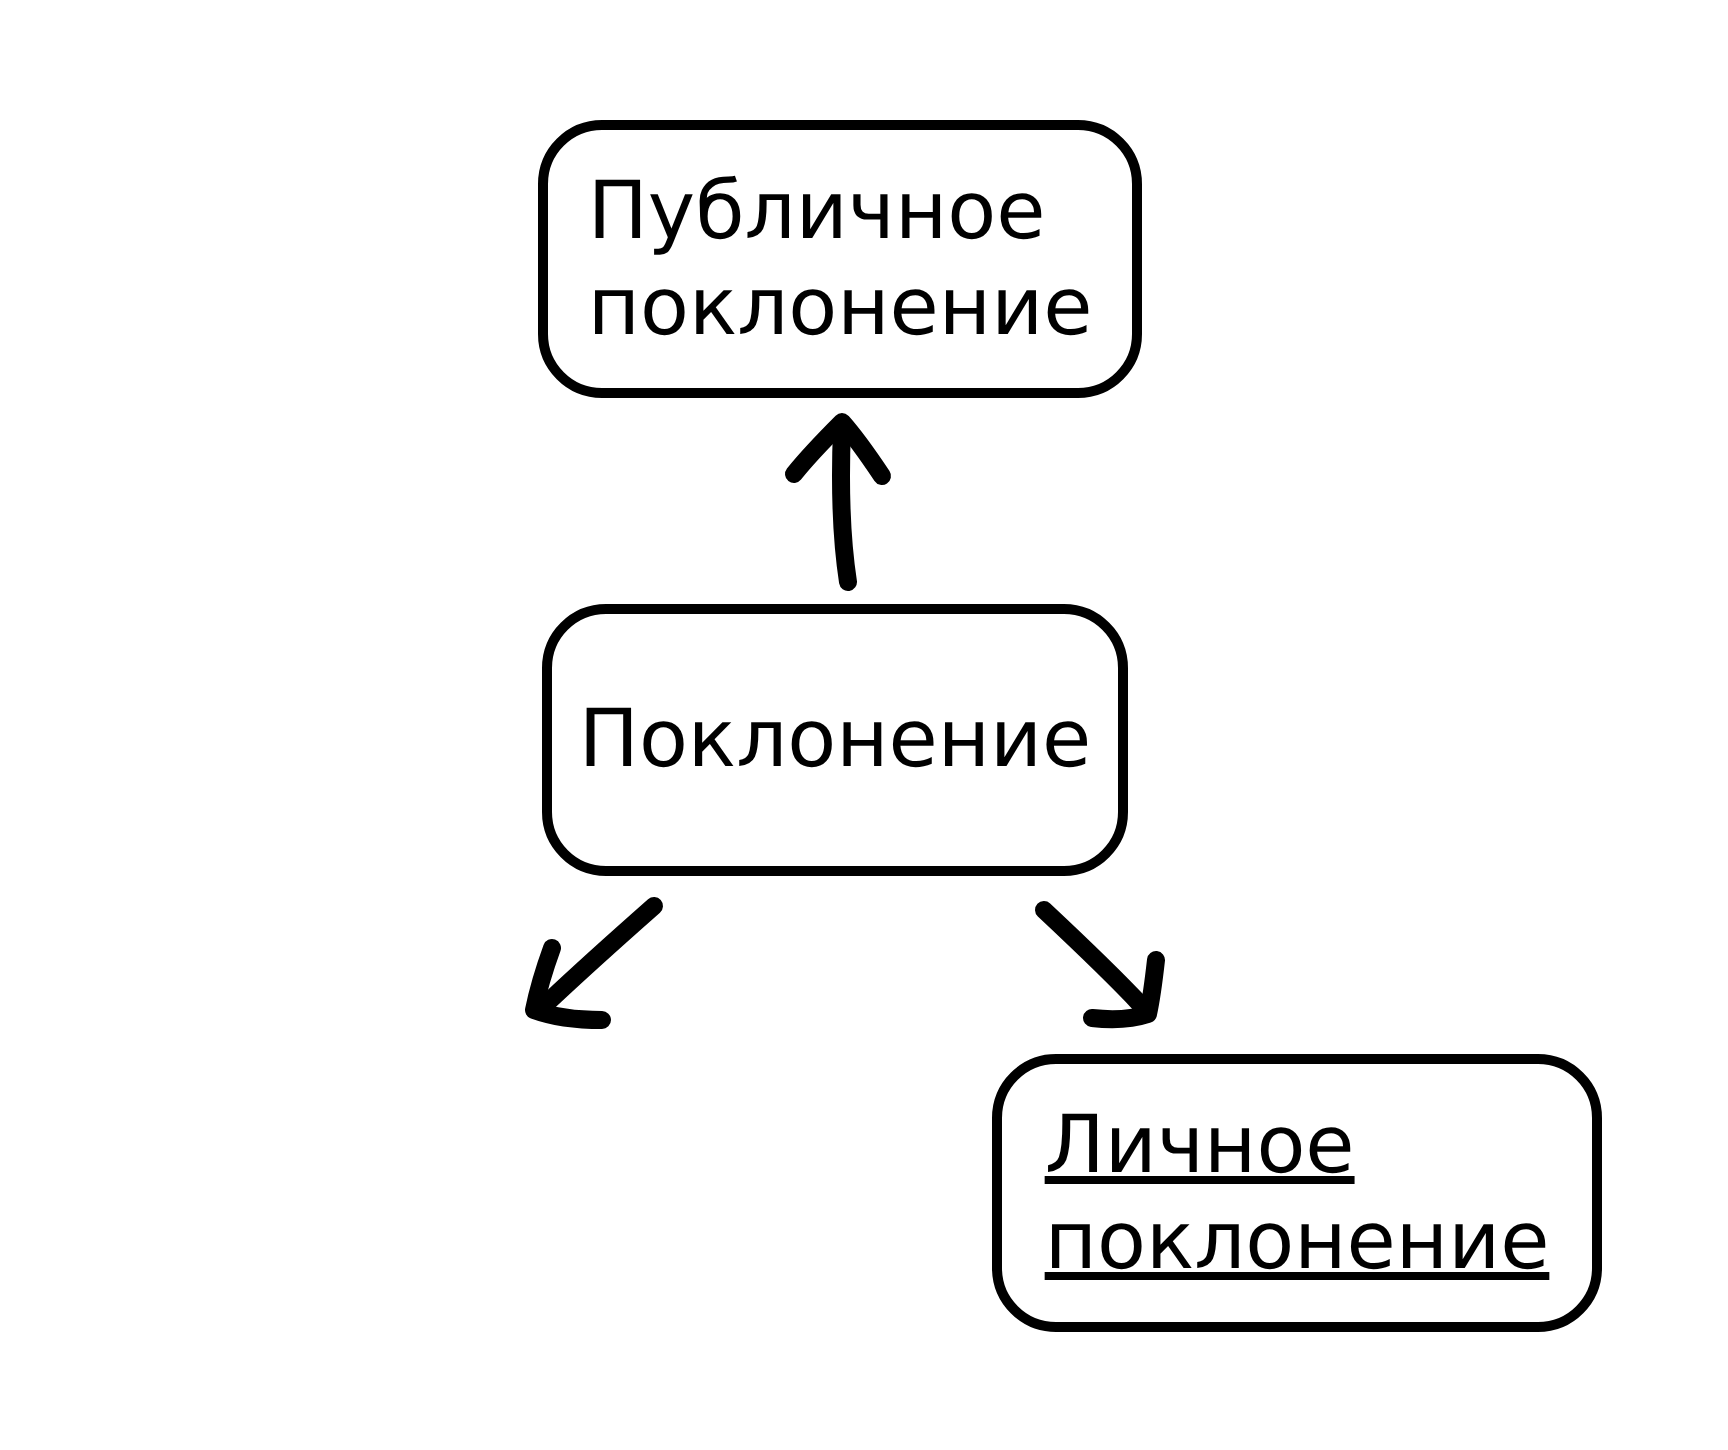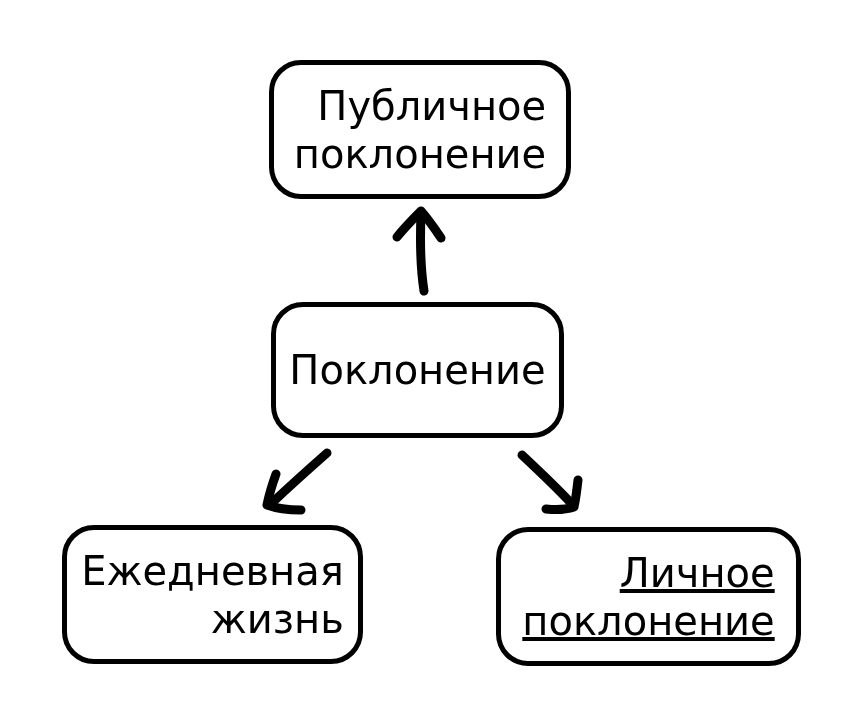--- a/index.html
+++ b/index.html
@@ -17,21 +17,21 @@
   }
   .node {
     position: absolute;
     box-sizing: border-box;
     border: 5px solid #000000;
     border-radius: 32px;
     background: #ffffff;
     display: flex;
     align-items: center;
     justify-content: center;
-    text-align: right;
+    text-align: left;
   }
   .node-label {
     font-size: 40px;
     line-height: 1.2;
     color: #000000;
     white-space: pre-line;
     letter-spacing: 0px;
   }
   #node-public-worship   { left: 269px; top: 60px;  width: 302px; height: 139px; }
   #node-worship          { left: 271px; top: 302px; width: 293px; height: 136px; }
@@ -75,23 +75,19 @@
 
   <div class="node" id="node-public-worship">
     <span class="node-label">Публичное
 поклонение</span>
   </div>
 
   <div class="node" id="node-worship">
     <span class="node-label">Поклонение</span>
   </div>
 
-  <div class="node" id="node-daily-life">
-    <span class="node-label">Ежедневная
-жизнь</span>
-  </div>
 
   <div class="node" id="node-personal-worship">
     <span class="node-label">Личное
 поклонение</span>
   </div>
 
 </div>
 
 </body></html>

